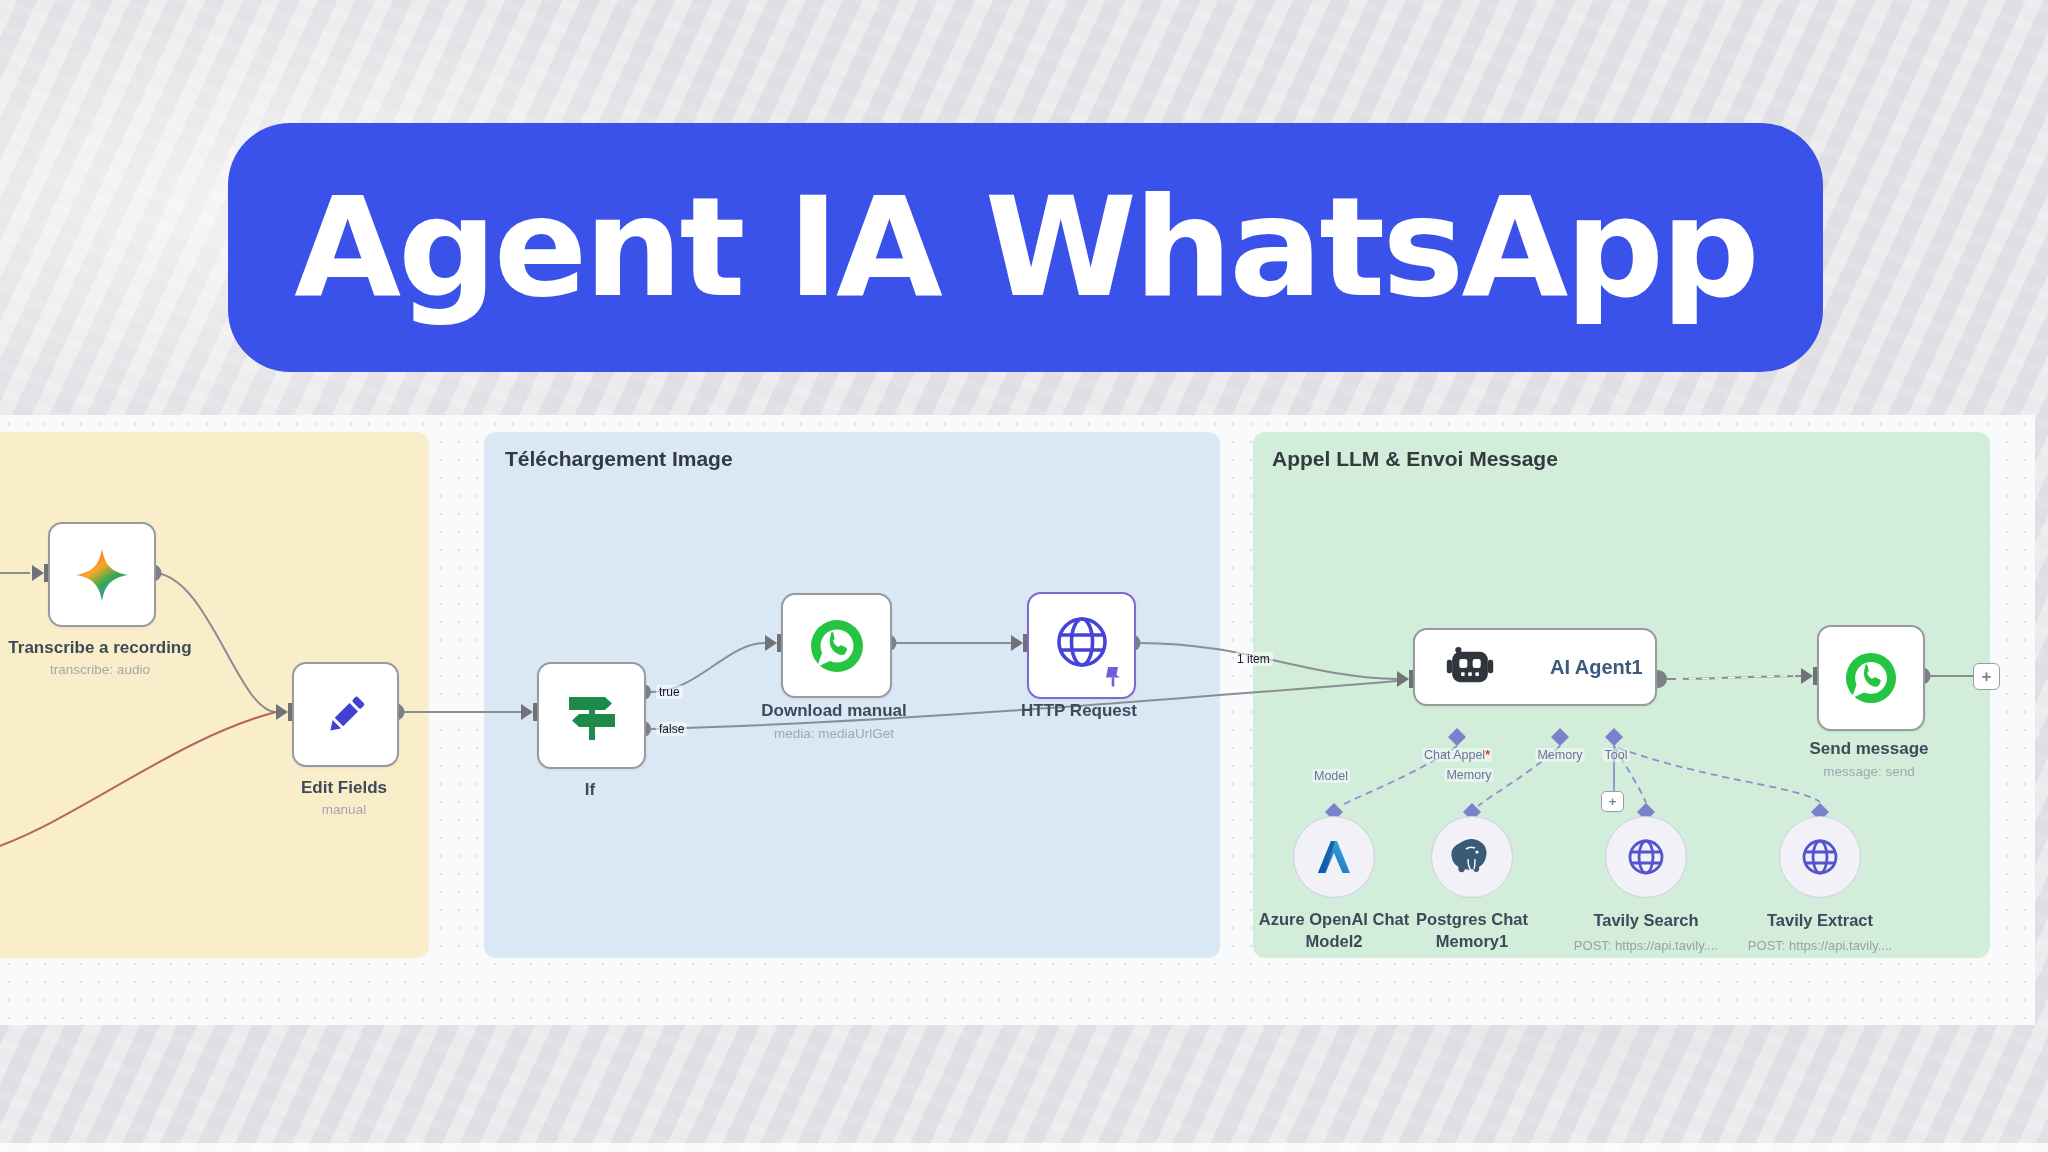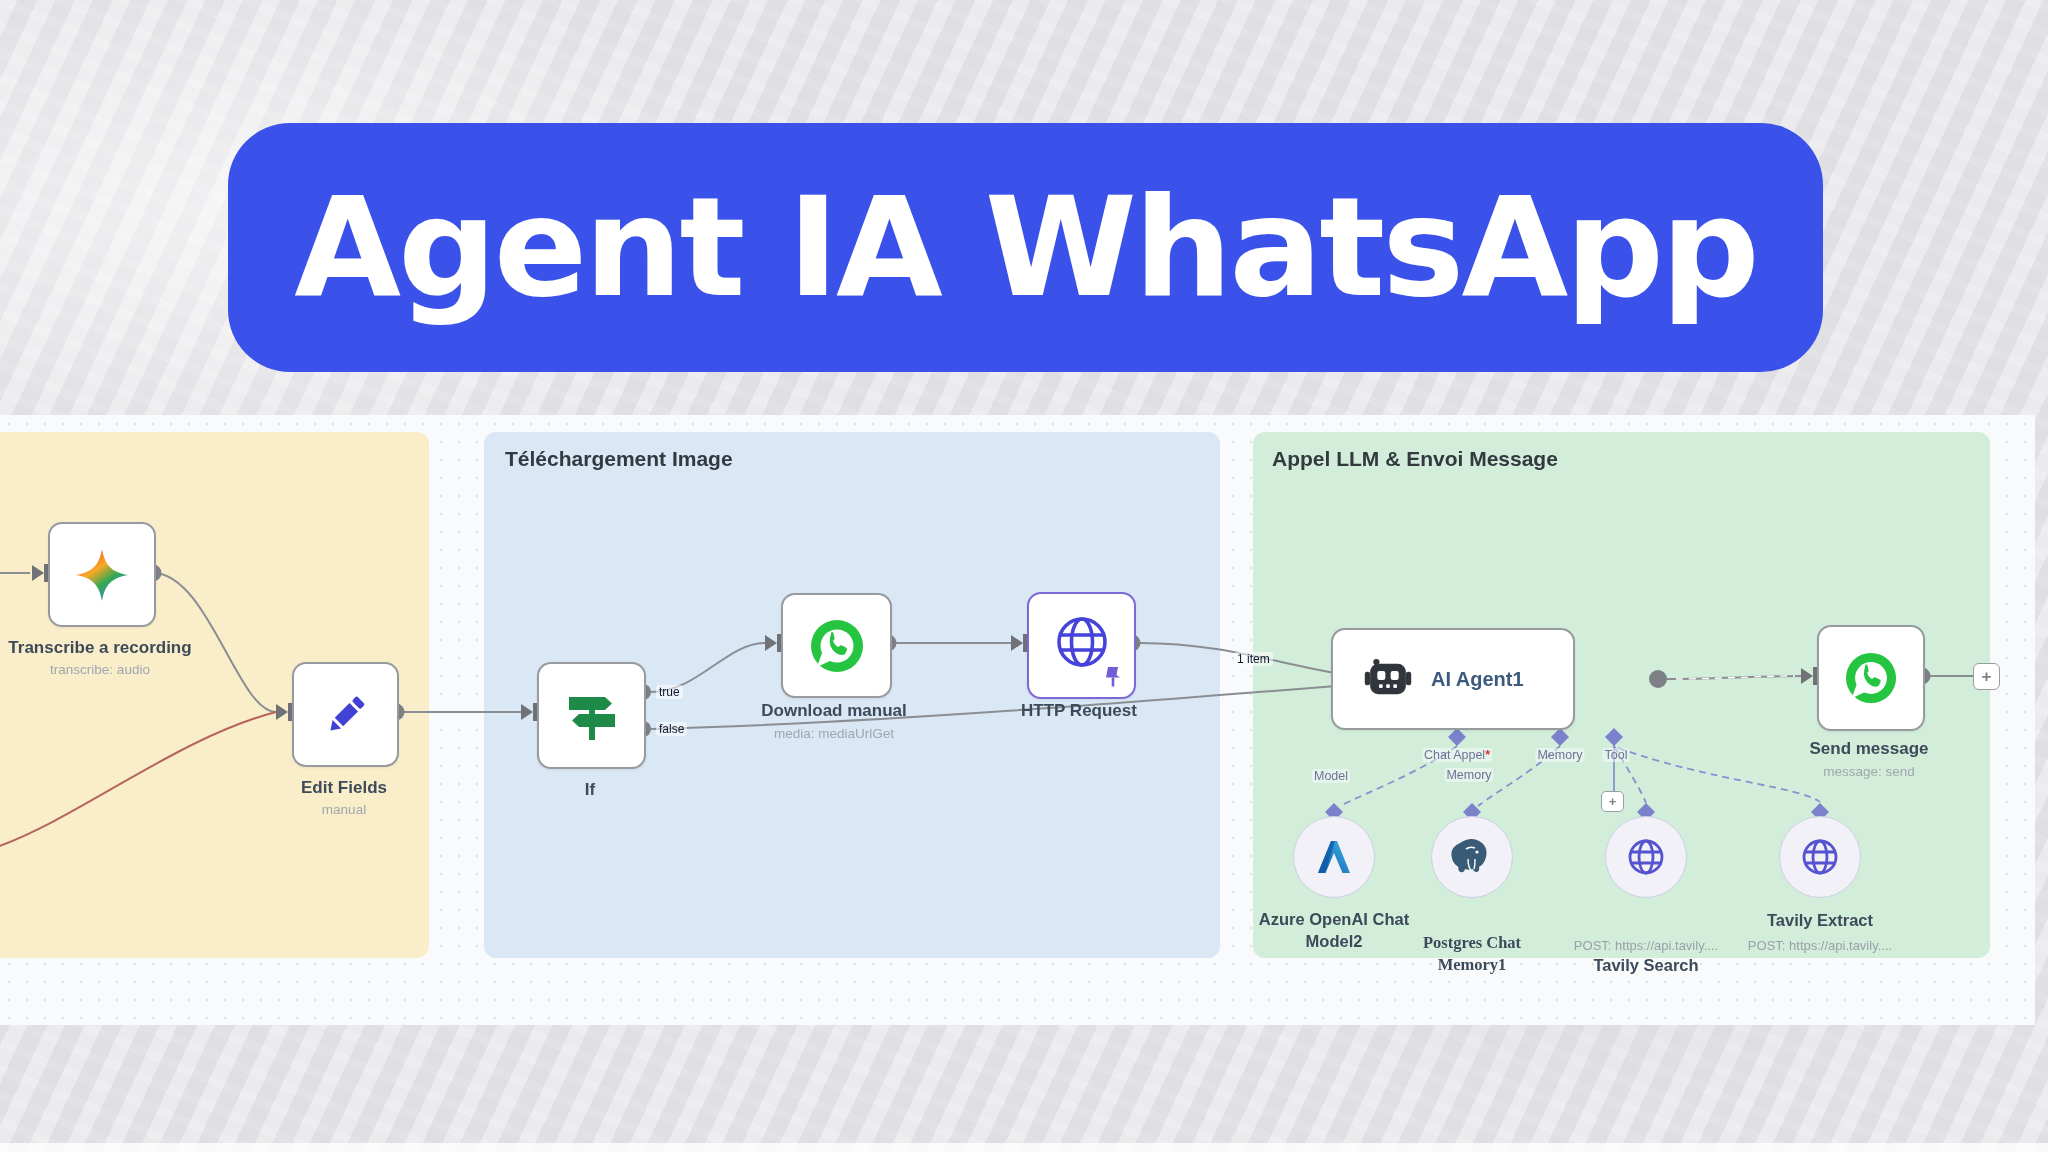--- a/index.html
+++ b/index.html
@@ -235,21 +235,21 @@
   </svg>
   <svg width="22" height="24" viewBox="-10 -12 20 24" style="position:absolute;right:10px;bottom:8px;">
     <g fill="#6f5ed6">
       <polygon points="-5,-10 5,-10 3.5,-2 7,0.5 -7,0.5"></polygon>
       <rect x="-1.3" y="0.5" width="2.6" height="9"></rect>
     </g>
   </svg>
 </div>
 <div class="nlabel" style="left:1079px;top:701px;">HTTP Request</div>
 
-<div class="node node-agent" style="left:1331px;top:628px;width:244px;height:102px;">
+<div class="node node-agent" style="left:1413px;top:628px;width:244px;height:78px;gap:37px;">
   <svg width="50" height="50" viewBox="-28 -28 56 56">
     <g fill="#31363c">
       <rect x="-26" y="-8" width="6" height="15" rx="2.5"></rect>
       <rect x="20" y="-8" width="6" height="15" rx="2.5"></rect>
       <circle cx="-13" cy="-19" r="3.5"></circle>
       <rect x="-20" y="-17" width="40" height="34" rx="9"></rect>
     </g>
     <g fill="#ffffff">
       <rect x="-12" y="-9" width="9" height="10" rx="2.5"></rect>
       <rect x="3" y="-9" width="9" height="10" rx="2.5"></rect>
@@ -311,20 +311,20 @@
         <ellipse rx="7" ry="16"></ellipse>
       <path d="M-15,-5 H15 M-15,6 H15"></path>
     </g>
   </svg>
 </div>
 
 <div class="nlabel nlabel2" style="left:1334px;top:908px;font-size:16.5px;">
   <div>Azure OpenAI Chat</div>
   <div>Model2</div>
 </div>
-<div class="nlabel nlabel2" style="left:1472px;top:932px;font-size:16.5px;font-family:Liberation Serif, serif;">
+<div class="nlabel nlabel2" style="left:1472px;top:908px;font-size:16.5px;">
   <div>Postgres Chat</div>
   <div>Memory1</div>
 </div>
-<div class="nlabel" style="left:1646px;top:911px;font-size:16.5px;margin-top:45px;">Tavily Search</div>
+<div class="nlabel" style="left:1646px;top:911px;font-size:16.5px;">Tavily Search</div>
 <div class="nsub nsub-sm" style="left:1646px;top:938px;">POST: https://api.tavily....</div>
 <div class="nlabel" style="left:1820px;top:911px;font-size:16.5px;">Tavily Extract</div>
 <div class="nsub nsub-sm" style="left:1820px;top:938px;">POST: https://api.tavily....</div>
 
 </body></html>

